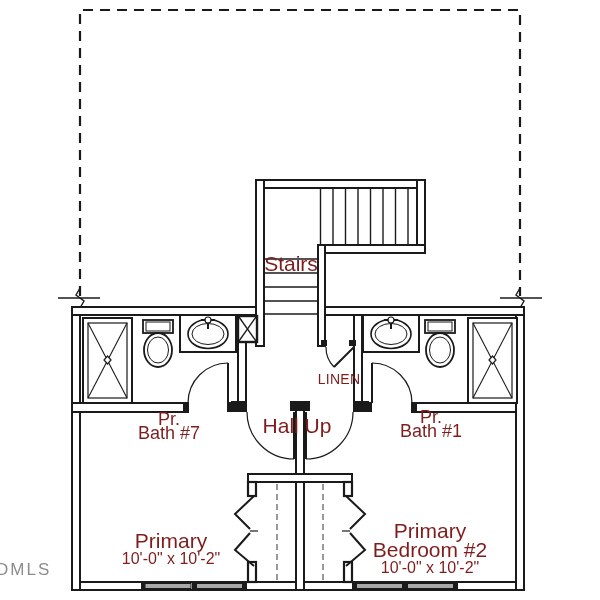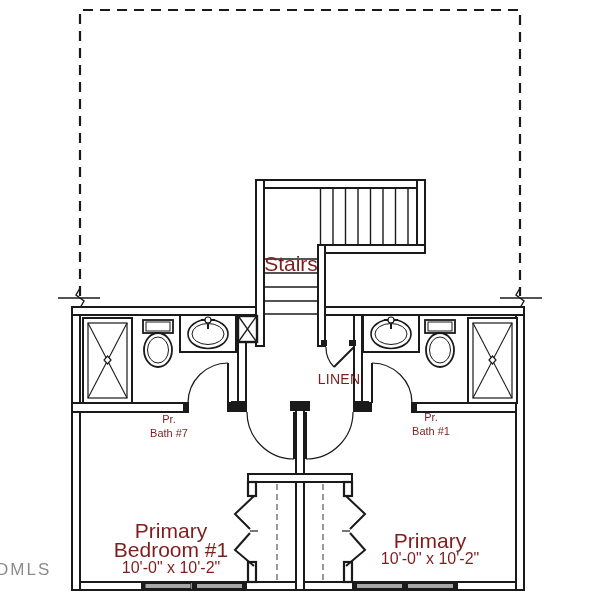--- a/index.html
+++ b/index.html
@@ -3,21 +3,21 @@
 <meta charset="utf-8">
 <style>
   html,body{margin:0;padding:0;background:#fff;}
   #plan{position:relative;width:600px;height:600px;background:#ffffff;overflow:hidden;
         font-family:"Liberation Sans",sans-serif;color:#1a1a1a;}
   #plan svg{position:absolute;left:0;top:0;}
   .lbl{position:absolute;transform:translate(-50%,-50%);text-align:center;white-space:nowrap;color:#7f1d1d;margin-top:48px;}
   .stairs-lbl{font-size:21px;}
   .hall-lbl{font-size:21px;}
   .linen-lbl{font-size:14px;letter-spacing:0.3px;}
-  .bath-lbl{font-size:11px;line-height:14px;}
+  .bath-lbl{font-size:18px;line-height:14px;}
   .room-lbl .rname{font-size:21px;line-height:19px;}
   .room-lbl .rdim{font-size:16px;line-height:18px;}
   .watermark{position:absolute;left:-4px;top:560px;color:#8c8c8c;font-size:17px;letter-spacing:2px;}
 </style>
 </head>
 <body>
 
 <div id="plan">
 <svg width="600" height="600" viewBox="0 0 600 600">
 
@@ -196,38 +196,39 @@
       <rect x="407.5" y="583.5" width="46" height="5" fill="#a8a8a8" stroke="#1a1a1a" stroke-width="1"></rect>
       <rect x="352" y="582" width="4" height="8" fill="#1a1a1a"></rect>
       <rect x="403" y="582" width="4" height="8" fill="#1a1a1a"></rect>
       <rect x="454" y="582" width="4" height="8" fill="#1a1a1a"></rect>
     </g>
   </g>
 </svg>
 
   <div class="lbl stairs-lbl" style="left:291px;top:216px">Stairs</div>
 
+  <div class="lbl hall-lbl" style="left:297px;top:378px">Hall Up</div>
 
   <div class="lbl linen-lbl" style="left:339px;top:331px">LINEN</div>
 
   <div class="lbl bath-lbl" style="left:169px;top:378px">
     <div>Pr.</div>
     <div>Bath #7</div>
   </div>
 
   <div class="lbl bath-lbl" style="left:431px;top:376px">
     <div>Pr.</div>
     <div>Bath #1</div>
   </div>
 
   <div class="lbl room-lbl" style="left:171px;top:501px">
     <div class="rname">Primary</div>
-    <div class="rname">Bedroom #1</div>
     <div class="rdim">10'-0" x 10'-2"</div>
   </div>
 
   <div class="lbl room-lbl" style="left:430px;top:501px">
     <div class="rname">Primary</div>
+    <div class="rname">Bedroom #2</div>
     <div class="rdim">10'-0" x 10'-2"</div>
   </div>
 
   <div class="watermark">DMLS</div>
 </div>
 
 </body></html>

